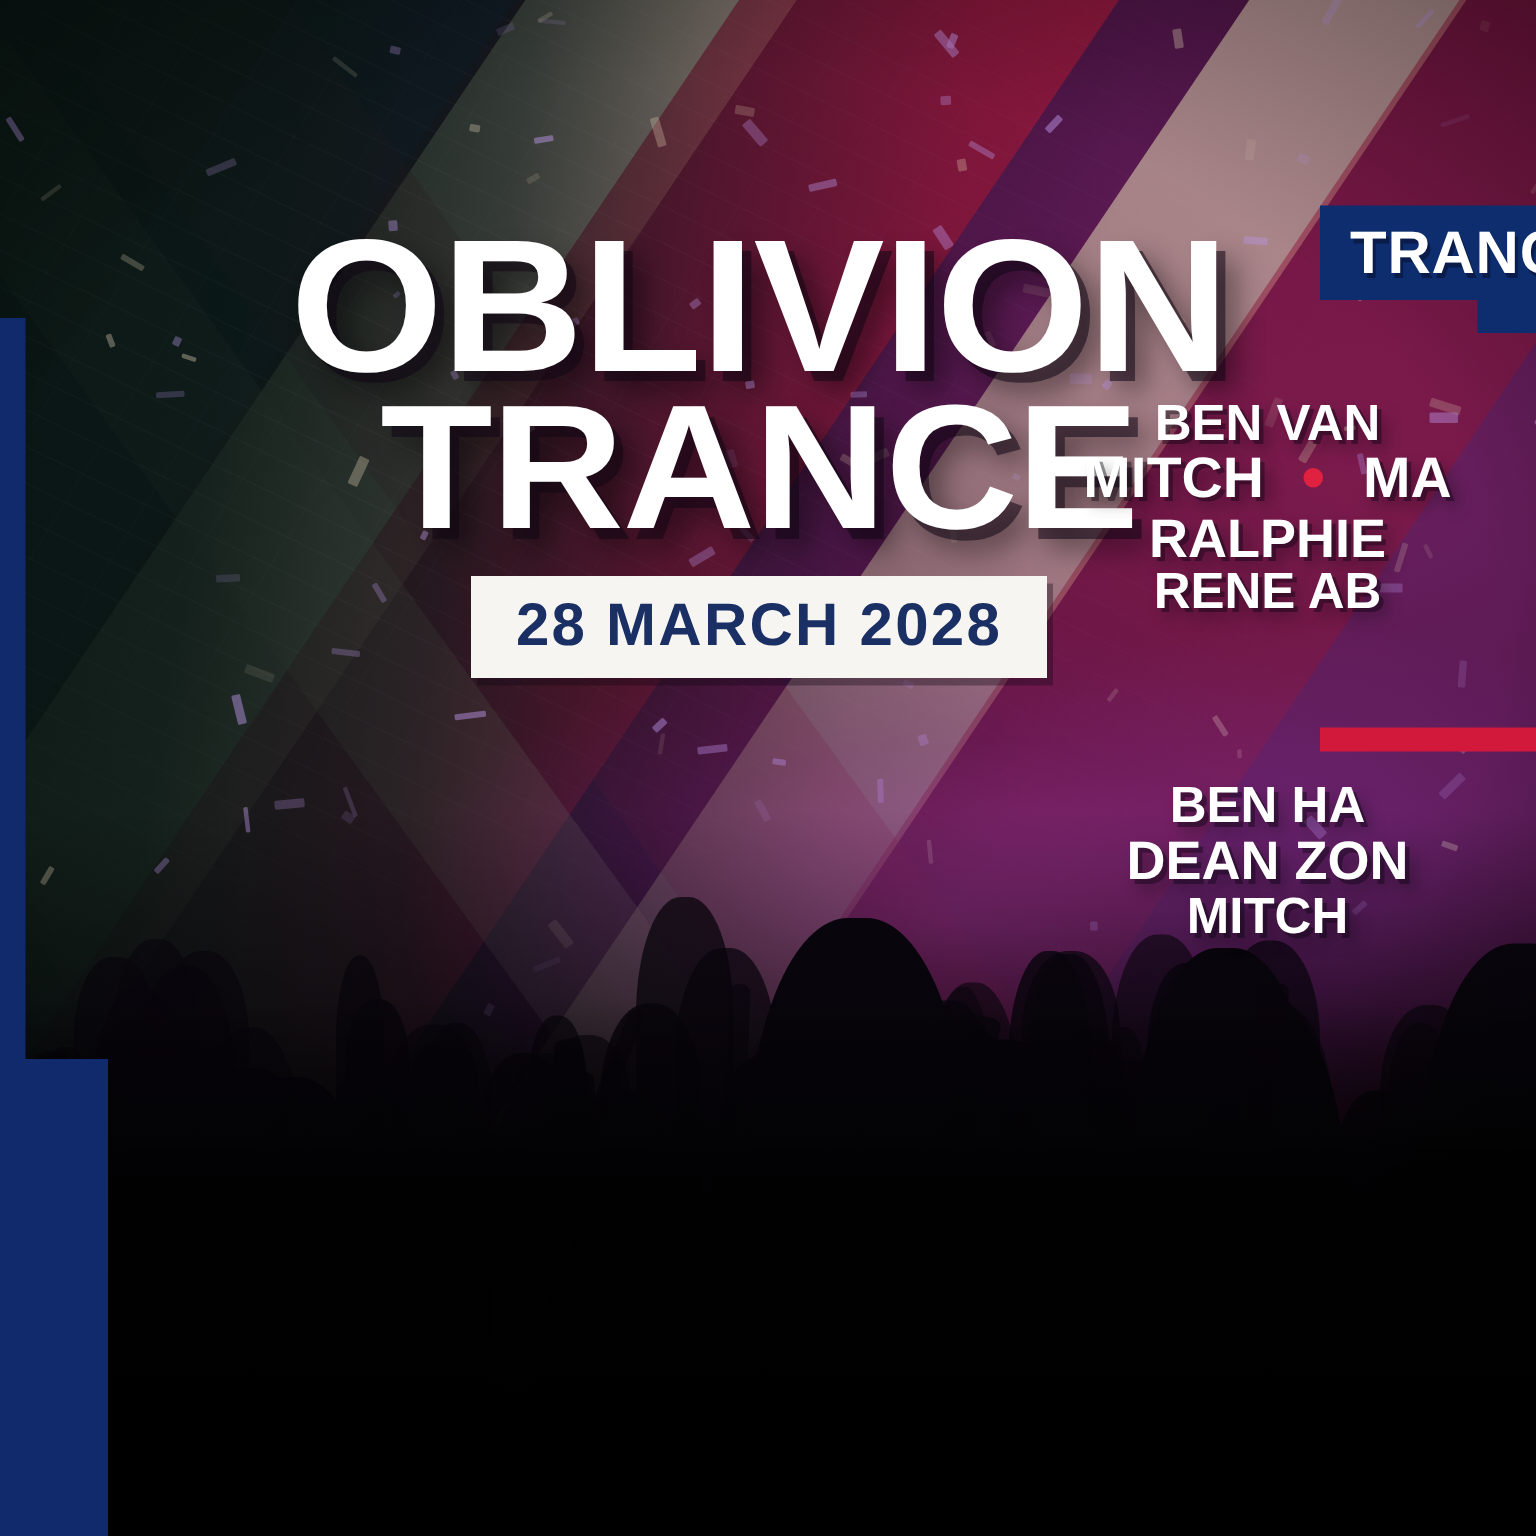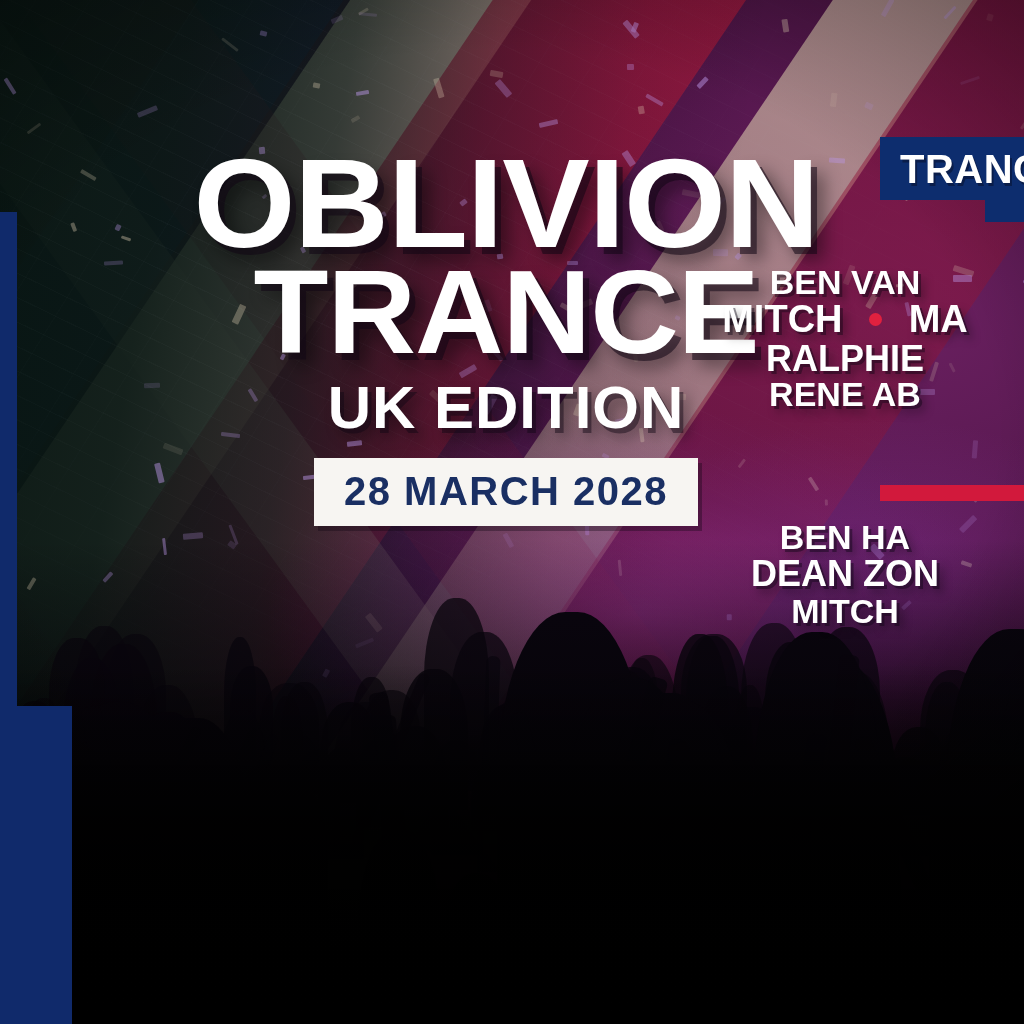--- a/index.html
+++ b/index.html
@@ -419,21 +419,20 @@
   <div class="crowd-haze"></div>
   <div class="bottom-fade"></div>
   <div class="bg vignette"></div>
 
   <div class="bar-left-thin"></div>
   <div class="bar-left-wide"></div>
 
   <div class="title-wrap">
     <div class="t-oblivion">OBLIVION</div>
     <div class="t-trance">TRANCE</div>
-    <div class="t-edition">UK EDITION</div>
     <div>
       <span class="date-badge">28 MARCH 2028</span>
     </div>
   </div>
 
   <div class="right-panel">
 
     <div class="stage-banner">
       <div class="lbl">TRANCE</div>
     </div>

